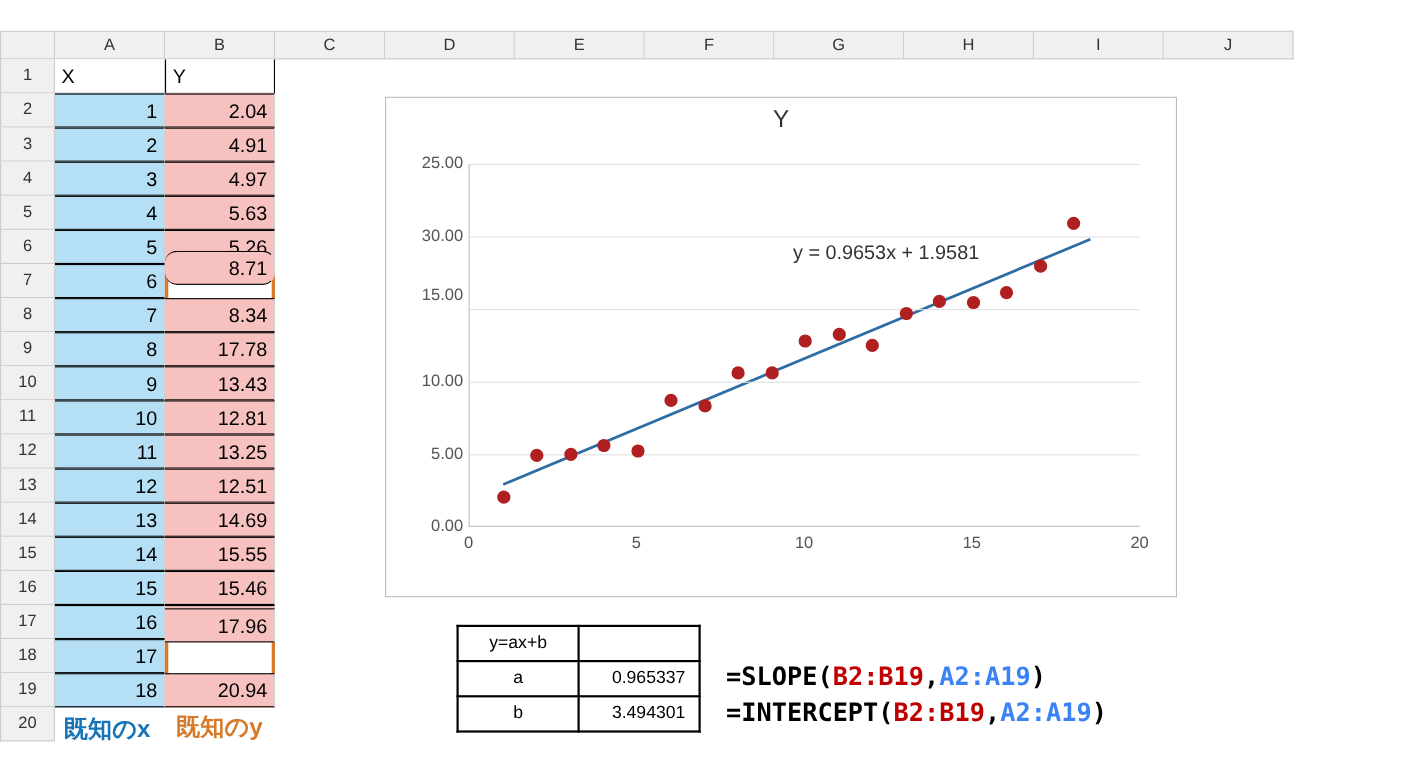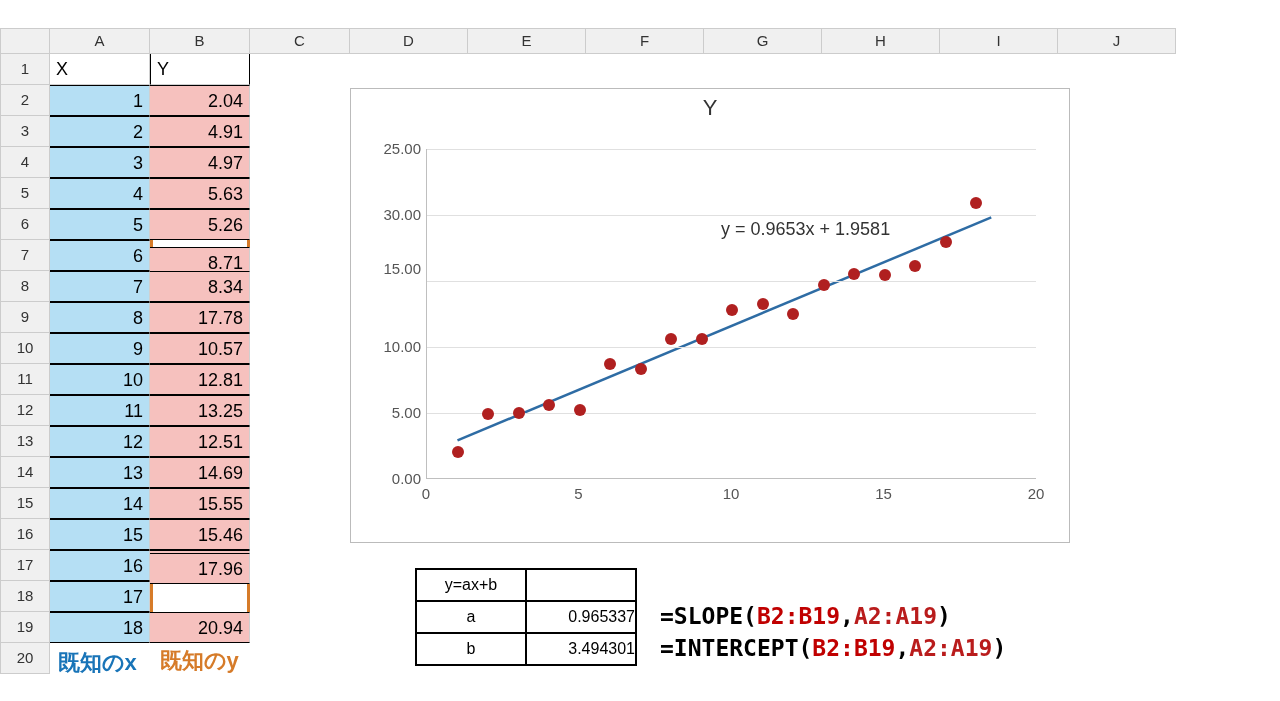--- a/index.html
+++ b/index.html
@@ -37,29 +37,29 @@
   .plot { position: absolute; left: 75px; top: 60px; width: 610px; height: 330px; border-left: 1px solid #bfbfbf; border-bottom: 1px solid #bfbfbf; }
   .grid-h { position: absolute; left: 0; width: 100%; border-top: 1px solid #e0e0e0; }
   .ytick { position: absolute; left: 20px; width: 50px; text-align: right; font-size: 15px; color: #555; font-family: Arial; }
   .xtick { position: absolute; top: 396px; width: 40px; text-align: center; font-size: 15px; color: #555; font-family: Arial; }
   .point { position: absolute; width: 12px; height: 12px; border-radius: 50%; background: #b02020; transform: translate(-6px, -6px); }
   .trendline { position: absolute; stroke: #2e6ca4; stroke-width: 2.5; fill: none; }
   .eqn { position: absolute; font-size: 18px; color: #333; font-family: Arial; }
 
   
   .ftable { position: absolute; left: 415px; top: 540px; border-collapse: collapse; }
-  .ftable td { border: 2px solid #000; padding: 3px 0; font-size: 16px; text-align: center; font-family: Arial; height: 32px; }
+  .ftable td { border: 2px solid #000; padding: 3px 12px; font-size: 16px; text-align: center; font-family: Arial; height: 32px; }
   .ftable .c1 { width: 110px; }
   .ftable .c2 { width: 110px; text-align: right; margin-left: 26px; }
 
   .formula { position: absolute; font-family: Consolas, monospace; font-size: 23px; font-weight: bold; }
   .formula .eq { color: #000; }
   .formula .fn { color: #000; }
   .formula .r1 { color: #c00000; }
-  .formula .r2 { color: #b91c1c; }
+  .formula .r2 { color: #3b82f6; }
   .formula .pn { color: #000; }
 </style>
 </head>
 <body>
 
 <div class="sheet">
 
   <div class="col-headers">
     <div class="corner"></div>
   <div class="colh colA" style="width: 100px;">A</div>
@@ -174,27 +174,27 @@
     <div class="cell cB ycell" style="top: 57px;">2.04</div>
     <div class="cell cA xcell" style="top: 88px;">2</div>
     <div class="cell cB ycell" style="top: 88px;">4.91</div>
     <div class="cell cA xcell" style="top: 119px;">3</div>
     <div class="cell cB ycell" style="top: 119px;">4.97</div>
     <div class="cell cA xcell" style="top: 150px;">4</div>
     <div class="cell cB ycell" style="top: 150px;">5.63</div>
     <div class="cell cA xcell" style="top: 181px;">5</div>
     <div class="cell cB ycell" style="top: 181px;">5.26</div>
     <div class="cell cA xcell" style="top: 212px;">6</div>
-    <div class="cell cB ycell" style="top: 219px;">8.71</div>
+    <div class="cell cB ycell" style="top: 200px; border-radius: 11px;">8.71</div>
     <div class="cell cA xcell" style="top: 243px;">7</div>
     <div class="cell cB ycell" style="top: 243px;">8.34</div>
     <div class="cell cA xcell" style="top: 274px;">8</div>
     <div class="cell cB ycell" style="top: 274px;">17.78</div>
     <div class="cell cA xcell" style="top: 305px;">9</div>
-    <div class="cell cB ycell" style="top: 305px;">10.57</div>
+    <div class="cell cB ycell" style="top: 305px;">13.43</div>
     <div class="cell cA xcell" style="top: 336px;">10</div>
     <div class="cell cB ycell" style="top: 336px;">12.81</div>
     <div class="cell cA xcell" style="top: 367px;">11</div>
     <div class="cell cB ycell" style="top: 367px;">13.25</div>
     <div class="cell cA xcell" style="top: 398px;">12</div>
     <div class="cell cB ycell" style="top: 398px;">12.51</div>
     <div class="cell cA xcell" style="top: 429px;">13</div>
     <div class="cell cB ycell" style="top: 429px;">14.69</div>
     <div class="cell cA xcell" style="top: 460px;">14</div>
     <div class="cell cB ycell" style="top: 460px;">15.55</div>

